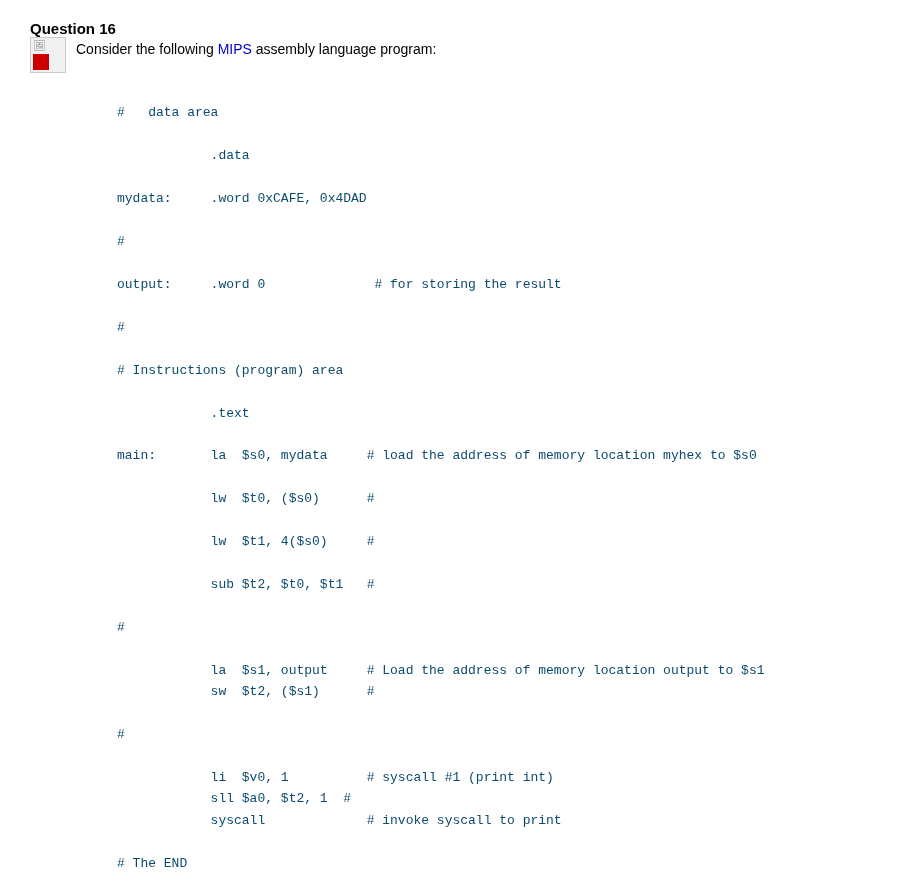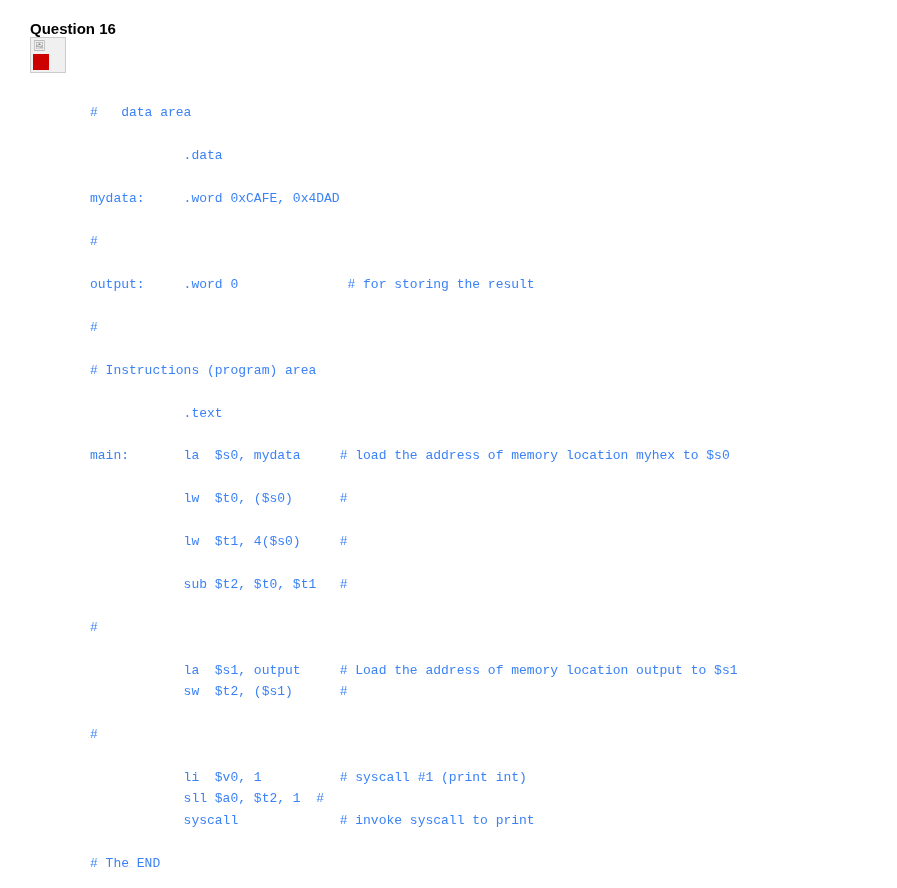--- a/index.html
+++ b/index.html
@@ -66,38 +66,41 @@
       line-height: 1.5;
       padding-top: 2px;
     }
     .mips-highlight {
       color: #0000cc;
     }
     .code-block {
       font-family: 'Courier New', Courier, monospace;
       font-size: 13px;
       line-height: 1.65;
-      margin-left: 60px;
+      margin-left: 87px;
       margin-top: 4px;
-      color: #3b82f6;
+      color: #0c4a6e;
       white-space: pre;
     }
   </style>
 </head>
 <body>
 
 <div class="question-title">Question 16</div>
 
 <div class="intro-row">
   <div class="broken-image">
     <span style="position:absolute;top:0;left:0;width:100%;height:100%;display:flex;align-items:flex-start;justify-content:flex-start;">
 
       <span style="font-size:10px; color:#888; padding:2px;">🖼</span>
     </span>
     <div class="broken-img-x">×</div>
+  </div>
+  <div class="intro-text">
+    Consider the following <span class="mips-highlight">MIPS</span> assembly language program:
   </div>
 </div>
 
 <div class="code-block">
 <span>#   data area</span>
 
 <span>            .data</span>
 
 <span>mydata:     .word 0xCAFE, 0x4DAD</span>
 

